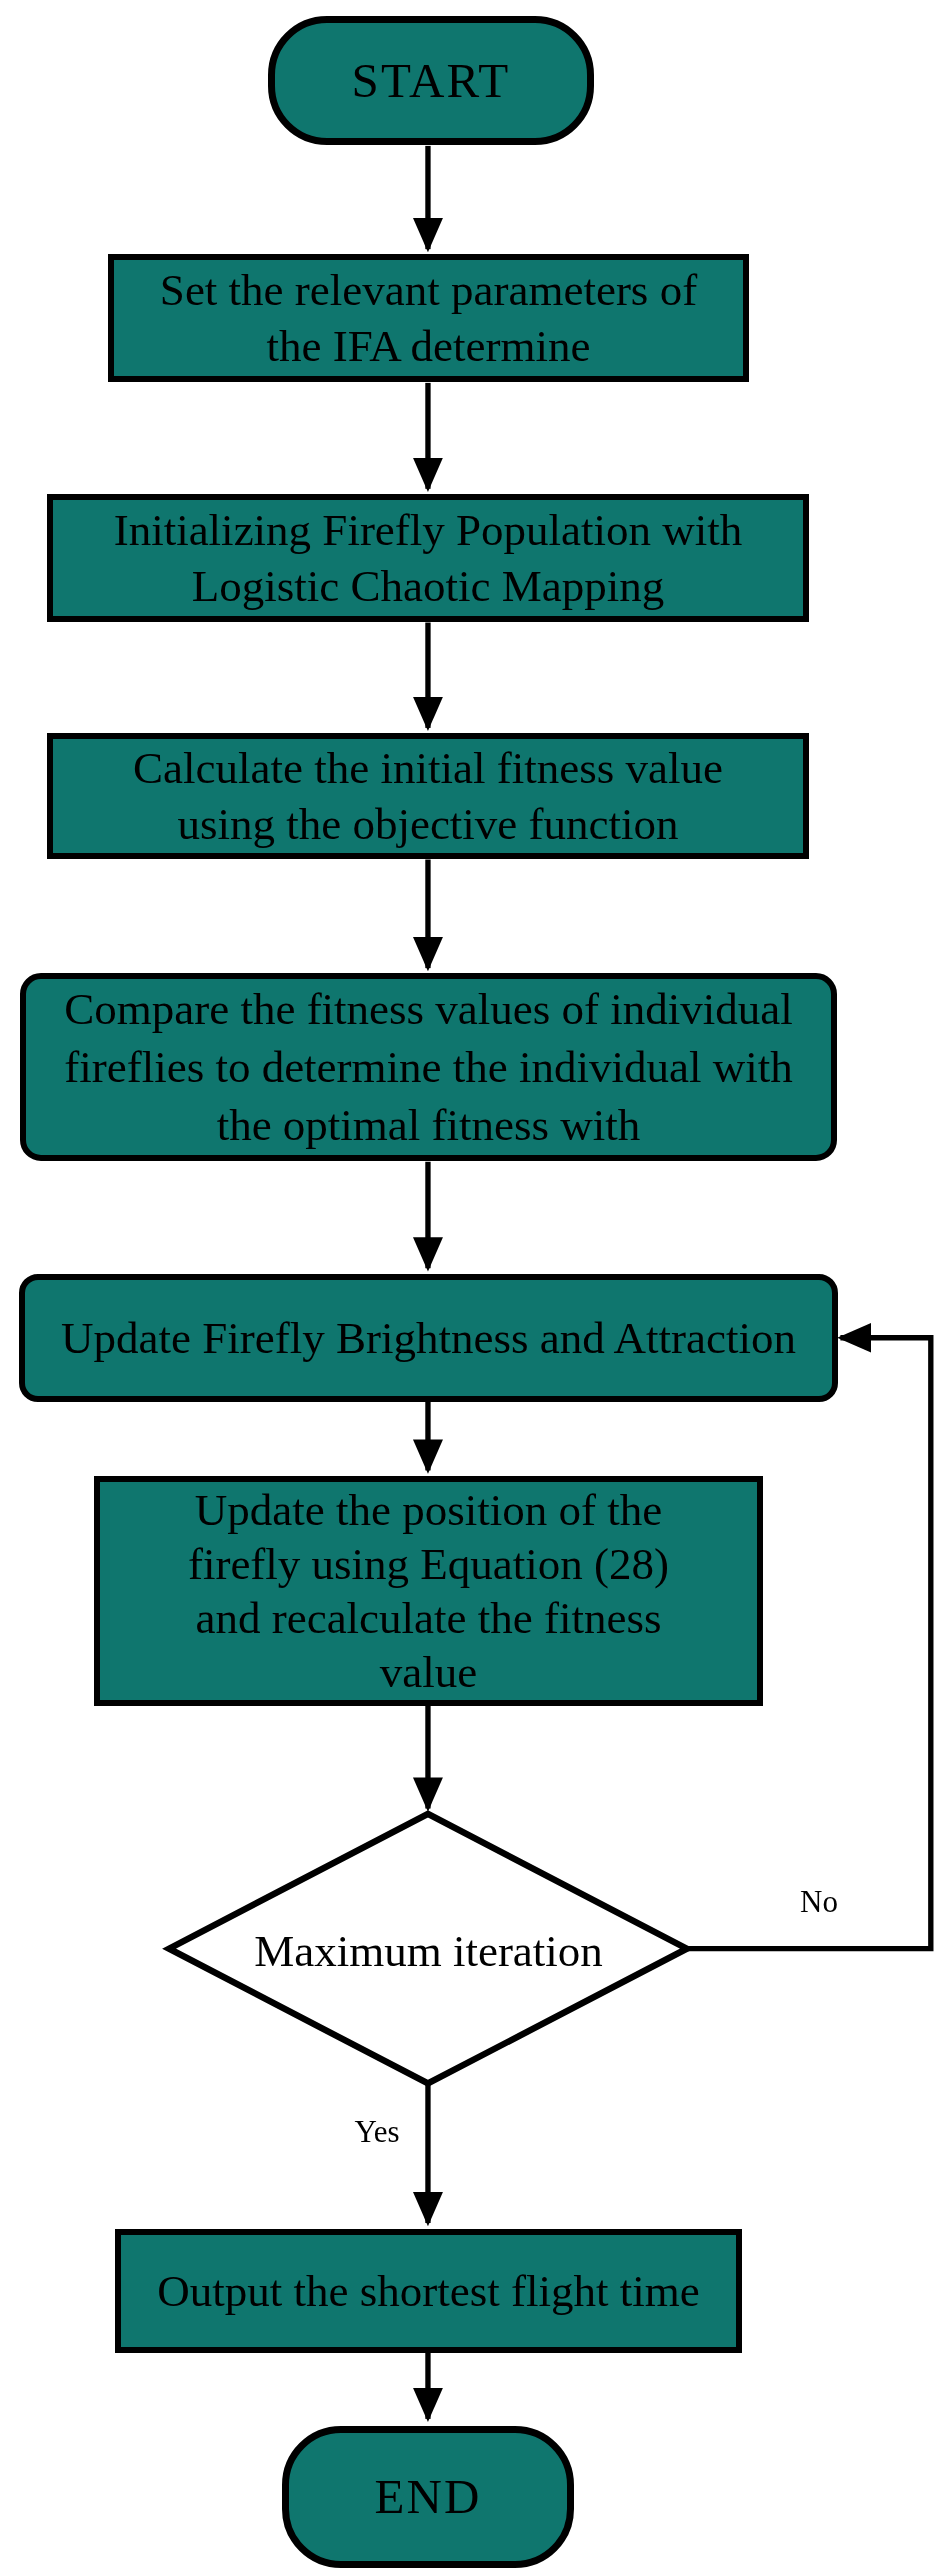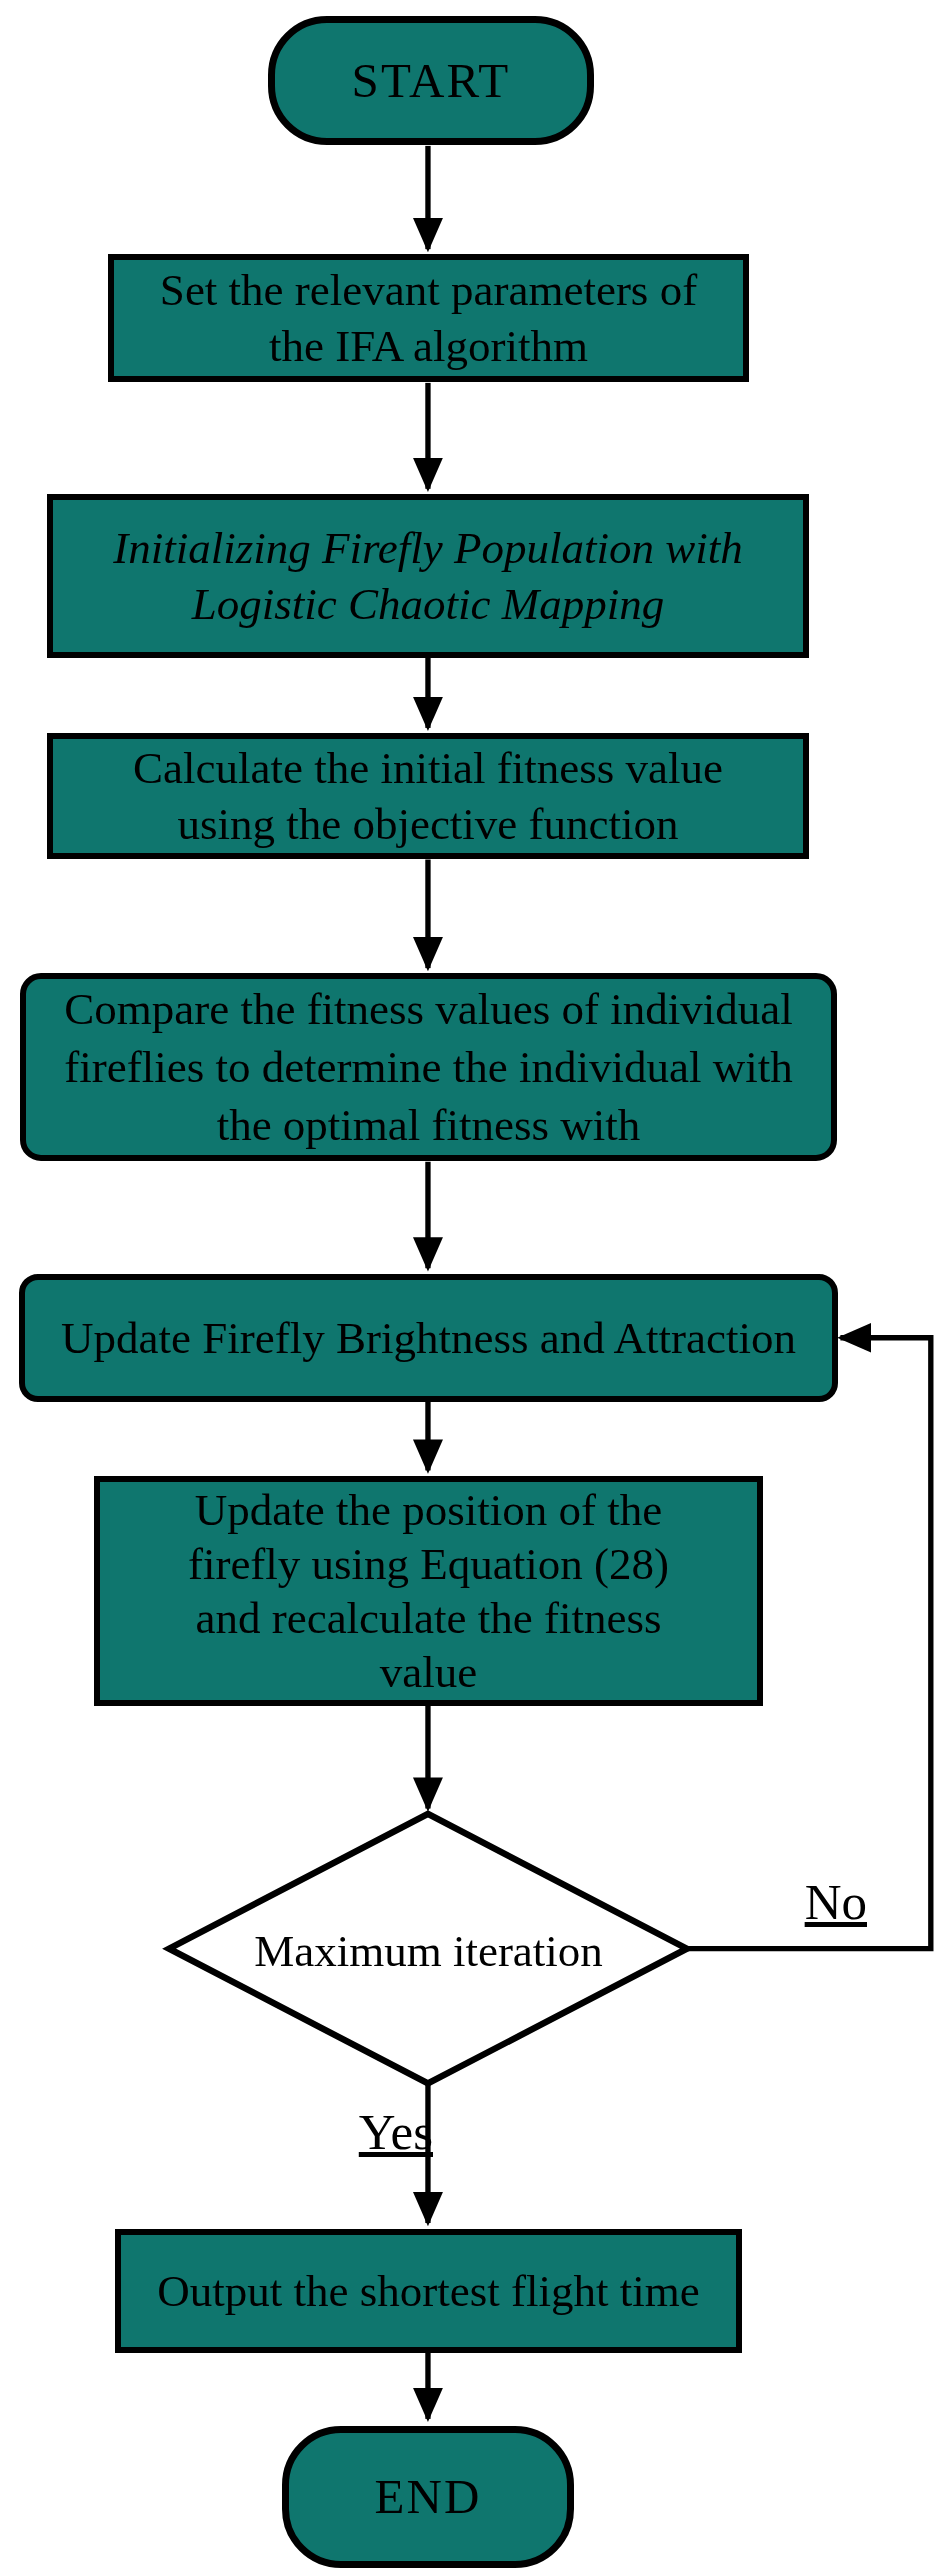--- a/index.html
+++ b/index.html
@@ -51,25 +51,24 @@
     align-items: center;
     justify-content: center;
     text-align: center;
     font-size: 45px;
     background: transparent;
   }
   .diamond-label .line { line-height: 80px; }
   .edge-label {
     position: absolute;
     z-index: 2;
-    font-size: 51px;
+    font-size: 31px;
     line-height: 48px;
-    text-align: right;
+    text-align: center;
     white-space: nowrap;
-    text-decoration: underline;
   }
 </style>
 </head>
 <body>
 
 <div class="page">
 
   <svg class="connectors" viewBox="0 0 1774 4814">
     <defs>
       <marker id="ah" markerUnits="userSpaceOnUse" markerWidth="66" markerHeight="58" refX="58" refY="28" orient="auto">
@@ -90,24 +89,24 @@
 
     <polygon points="800,3390 1284,3642 800,3894 316,3642" fill="#ffffff" stroke="#000000" stroke-width="12"></polygon>
   </svg>
 
   <div class="node terminator" style="left:268px; top:16px; width:326px; height:129px;">
     <div class="line">START</div>
   </div>
 
   <div class="node" style="left:108px; top:254px; width:641px; height:128px;">
     <div class="line">Set the relevant parameters of</div>
-    <div class="line">the IFA algorithm</div>
+    <div class="line">the IFA determine</div>
   </div>
 
-  <div class="node" style="left:47px; top:494px; width:762px; height:164px;font-style:italic;">
+  <div class="node" style="left:47px; top:494px; width:762px; height:128px;">
     <div class="line">Initializing Firefly Population with</div>
     <div class="line">Logistic Chaotic Mapping</div>
   </div>
 
   <div class="node" style="left:47px; top:733px; width:762px; height:126px;">
     <div class="line">Calculate the initial fitness value</div>
     <div class="line">using the objective function</div>
   </div>
 
   <div class="node lh108" style="left:20px; top:973px; width:817px; height:188px;border-radius:21px;">

